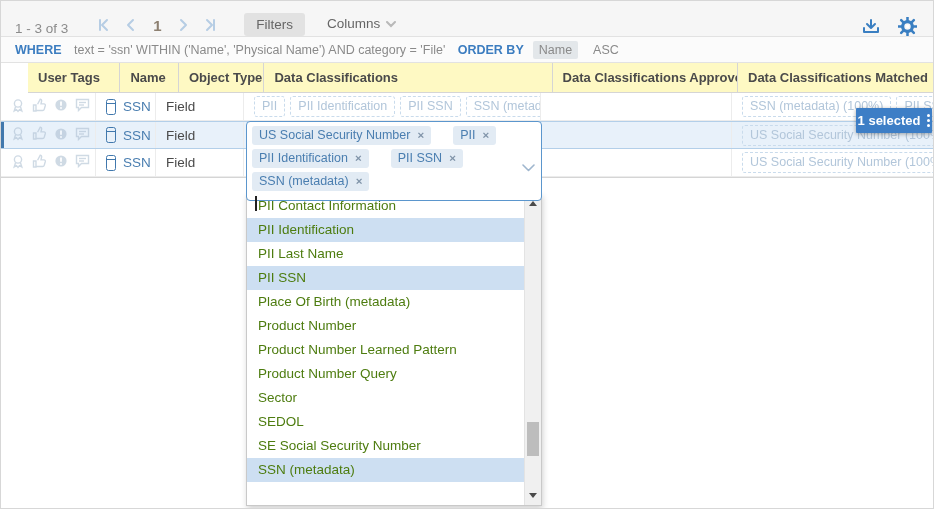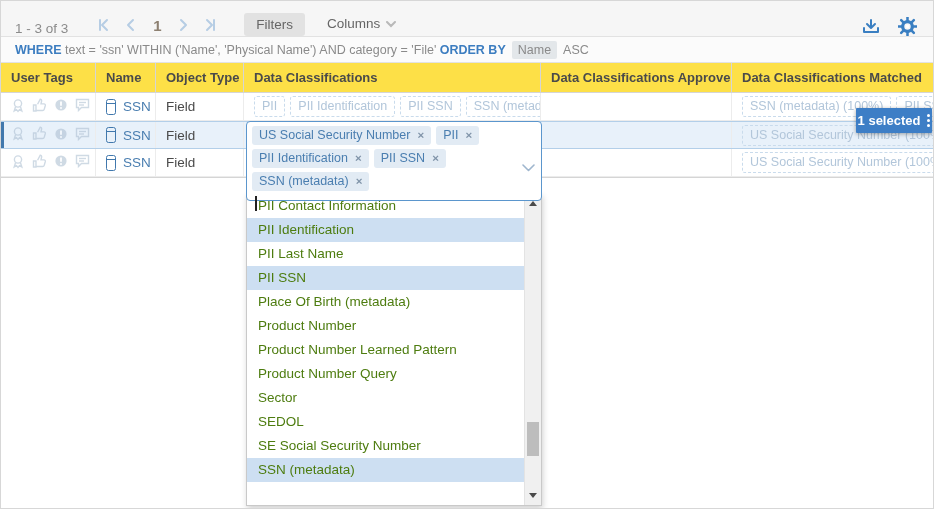--- a/index.html
+++ b/index.html
@@ -20,26 +20,26 @@
   .btn-columns svg { stroke:#b9b9b9; stroke-width:2; fill:none; stroke-linecap:round; }
   .toolbar-right { margin-left:auto; display:flex; align-items:center; gap:18px; padding-right:16px; }
   .tool-icon { cursor:pointer; display:flex; align-items:center; }
   .tool-icon svg { stroke:#3a7fc2; fill:none; stroke-width:2; stroke-linecap:round; stroke-linejoin:round; }
 
   
   .query-bar { position:absolute; top:36px; left:0; right:0; height:26px; background:#fbfbfb;
                border-bottom:1px solid #e2e2e2; display:flex; align-items:center; font-size:12.5px; color:#8a8a8a; }
   .query-bar > :first-child { margin-left:14px; }
   .kw { color:#3c7dc0; font-weight:bold; }
-  .query-bar span { white-space:pre; }
+  .query-bar span { white-space:pre;margin-left:9px; }
   .order-chip { background:#e3e7ea; border-radius:2px; padding:2px 6px; margin:0 6px; color:#8a8a8a; }
 
   
   .grid { position:absolute; top:62px; left:0; width:934px; }
-  .hrow { display:flex; height:30px; background:#fde047; border-bottom:1px solid #d5d5d5; }
+  .hrow { display:flex; height:30px; background:#fef9c3; border-bottom:1px solid #d5d5d5;margin-left:27px; }
   .hcell { display:flex; align-items:center; padding-left:10px; font-size:13px; font-weight:bold; color:#4a4a4a;
            border-right:1px solid #d5d5d5; overflow:hidden; white-space:nowrap; }
   .hcell:last-child { border-right:none; }
   .brow { display:flex; height:28px; background:#fff; border-bottom:1px solid #ececec; position:relative; }
   .brow.selected { background:#e8f1fa; border-top:1px solid #b3cfe9; border-bottom:1px solid #b3cfe9; height:28px; }
   .brow.selected::before { content:""; position:absolute; left:0; top:0; bottom:0; width:3px; background:#4178ad; }
   .bcell { display:flex; align-items:center; padding-left:10px; font-size:13.5px; color:#4a4a4a;
            border-right:1px solid #ececec; overflow:hidden; white-space:nowrap; }
   .bcell:last-child { border-right:none; }
   .grid-endline { height:0; border-bottom:1px solid #d5d5d5; }
@@ -59,21 +59,21 @@
   
   .sel-badge { position:absolute; left:855px; top:107px; width:76px; height:25px; background:#3d7ec6; border-radius:1px;
                box-shadow:0 1px 4px rgba(0,0,0,.35); display:flex; align-items:center; justify-content:center; gap:7px;
                color:#fff; font-size:13px; font-weight:bold; z-index:9; cursor:pointer; }
   .kebab { display:flex; flex-direction:column; gap:2px; cursor:pointer; }
   .kebab i { width:3px; height:3px; border-radius:50%; background:#fff; }
 
   
   .editor { position:absolute; left:245px; top:120px; width:296px; height:80px; background:#fff;
             border:1px solid #5b96cd; border-radius:4px; z-index:7; padding:4px 22px 4px 5px;
-            display:flex; flex-wrap:wrap; align-content:flex-start; gap:4px 5px; }
+            display:flex; flex-wrap:wrap; align-content:flex-start; gap:4px 22px; }
   .tag { display:inline-flex; align-items:center; background:#e2ebf4; border-radius:3px; padding:2px 7px;
          color:#4a7eb0; font-size:12.5px; line-height:15px; gap:7px; }
   .tag .x { color:#7f93a8; font-weight:bold; font-size:11.5px; cursor:pointer; }
   .caret-line { width:100%; height:16px; display:flex; align-items:center; }
   .caret { width:1.5px; height:15px; background:#222; margin-left:3px; }
   .editor-chevron { position:absolute; right:6px; top:36px; }
   .editor-chevron svg { stroke:#9fb6ce; stroke-width:1.6; fill:none; stroke-linecap:round; stroke-linejoin:round; }
 
   
   .dropdown { position:absolute; left:245px; top:192px; width:296px; height:313px; background:#fff;

